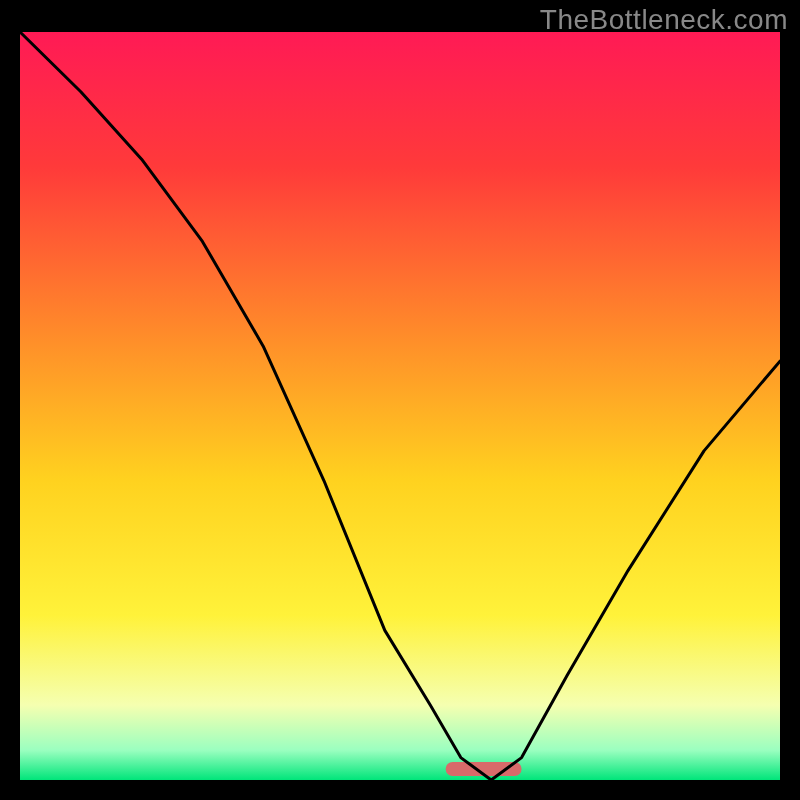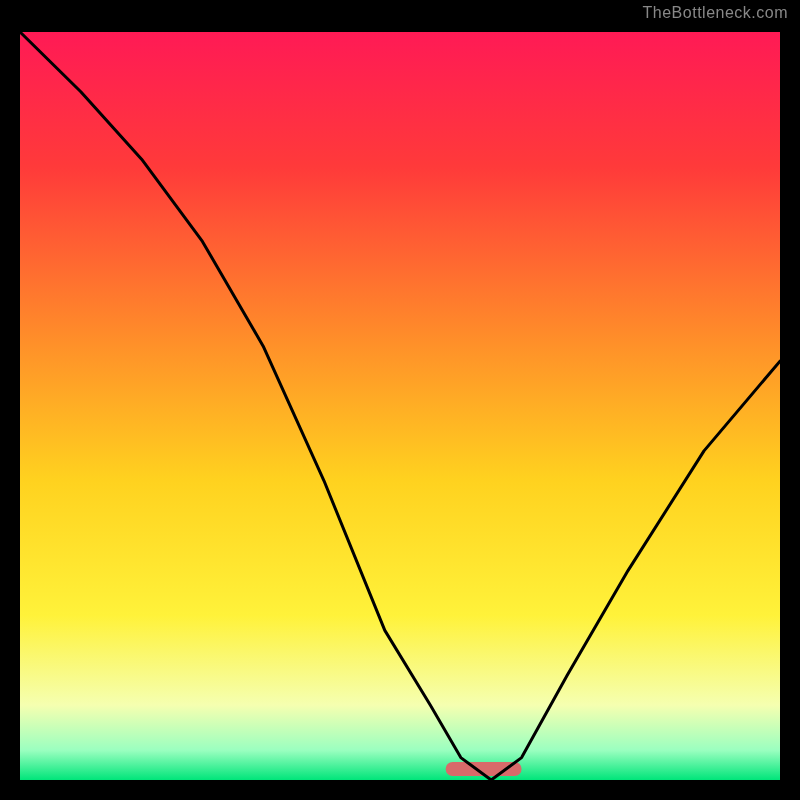--- a/index.html
+++ b/index.html
@@ -17,21 +17,21 @@
     top: 0;
     width: 800px;
     height: 800px;
     background: #000;
   }
   .watermark {
     position: absolute;
     top: 4px;
     right: 12px;
     color: #888;
-    font-size: 16px;
+    font-size: 28px;
     font-weight: 400;
     letter-spacing: 0.5px;
   }
   .plot {
     position: absolute;
     left: 20px;
     top: 32px;
     width: 760px;
     height: 748px;
   }

